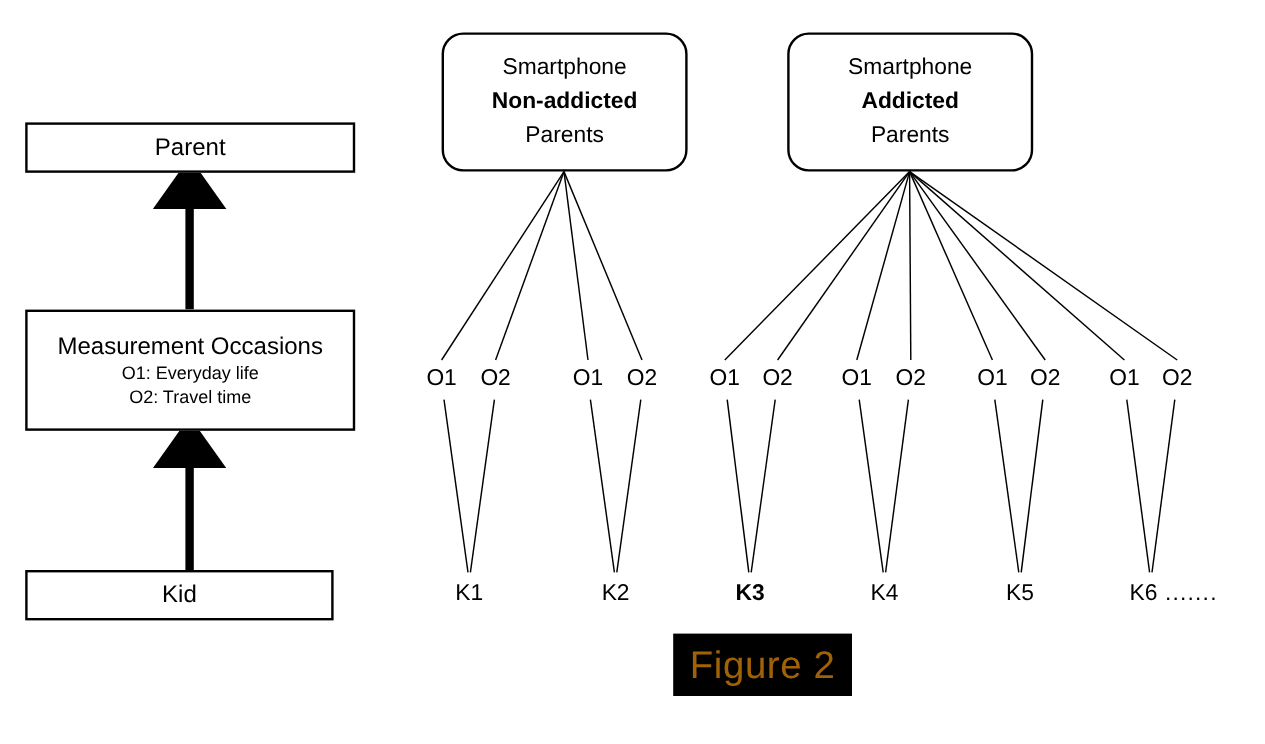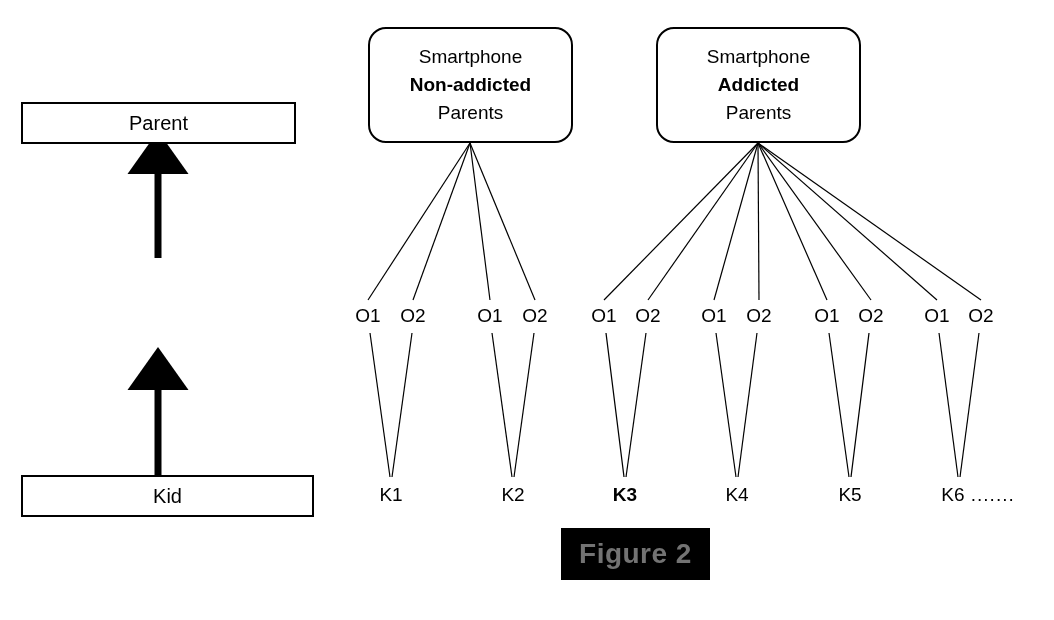--- a/index.html
+++ b/index.html
@@ -17,23 +17,23 @@
              border-radius:18px;display:flex;flex-direction:column;align-items:center;
              justify-content:center;}
   .rb-line{font-size:19px;line-height:28px;white-space:nowrap;}
   .rb-line.bold{font-weight:bold;}
 
   .node-label{position:absolute;transform:translateX(-50%);white-space:nowrap;text-align:center;}
   .o-label{font-size:19px;line-height:22px;}
   .k-label{font-size:19px;line-height:22px;}
   .k-dots{font-size:19px;letter-spacing:1px;}
 
-  .figcap{position:absolute;background:#000;color:#737373;font-weight:bold;
+  .figcap{position:absolute;background:#000;color:#a16207;font-weight:normal;
           display:flex;align-items:center;justify-content:center;
-          font-size:28px;letter-spacing:0.5px;}
+          font-size:32px;letter-spacing:0.5px;}
 </style>
 </head>
 <body>
 
 <div id="stage">
 
   <svg class="layer" viewBox="0 0 1054 620">
     <defs>
       <marker id="thickarrow" markerWidth="10" markerHeight="10" refX="3.2" refY="5" orient="auto" markerUnits="strokeWidth">
         <path d="M0,0.6 L0,9.4 L6.2,5 z" fill="#000"></path>
@@ -84,22 +84,27 @@
 
       <line x1="939" y1="333" x2="958" y2="477"></line>
       <line x1="979" y1="333" x2="960" y2="477"></line>
     </g>
   </svg>
 
   <div class="rect-box" style="left:21px;top:102px;width:275px;height:42px;text-align:right;">
     <div class="rect-title">Parent</div>
   </div>
 
+  <div class="rect-box" style="left:21px;top:258px;width:275px;height:101px;">
+    <div class="rect-title">Measurement Occasions</div>
+    <div class="rect-sub">O1: Everyday life</div>
+    <div class="rect-sub">O2: Travel time</div>
+  </div>
 
-  <div class="rect-box" style="left:21px;top:475px;width:293px;height:42px;">
+  <div class="rect-box" style="left:21px;top:475px;width:257px;height:42px;">
     <div class="rect-title">Kid</div>
   </div>
 
   <div class="round-box" style="left:368px;top:27px;width:205px;height:116px;">
     <div class="rb-line">Smartphone</div>
     <div class="rb-line bold">Non-addicted</div>
     <div class="rb-line">Parents</div>
   </div>
 
   <div class="round-box" style="left:656px;top:27px;width:205px;height:116px;">

